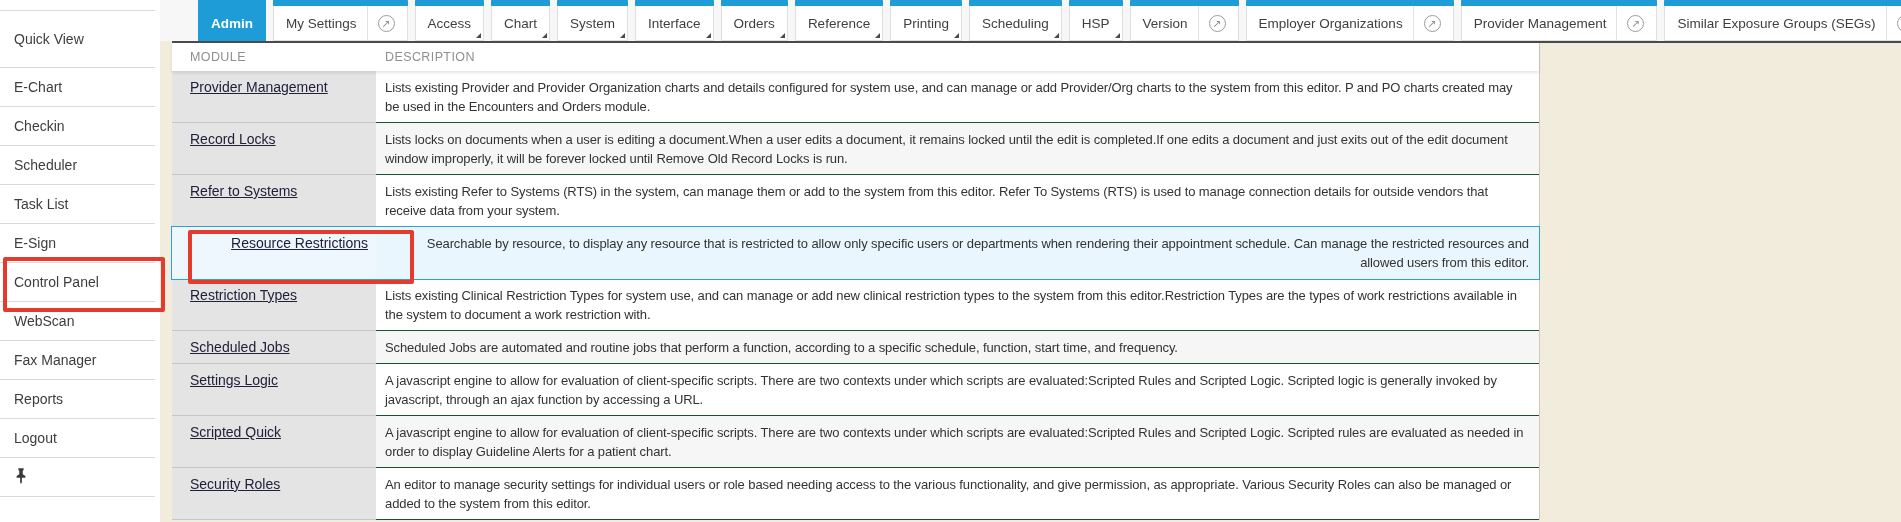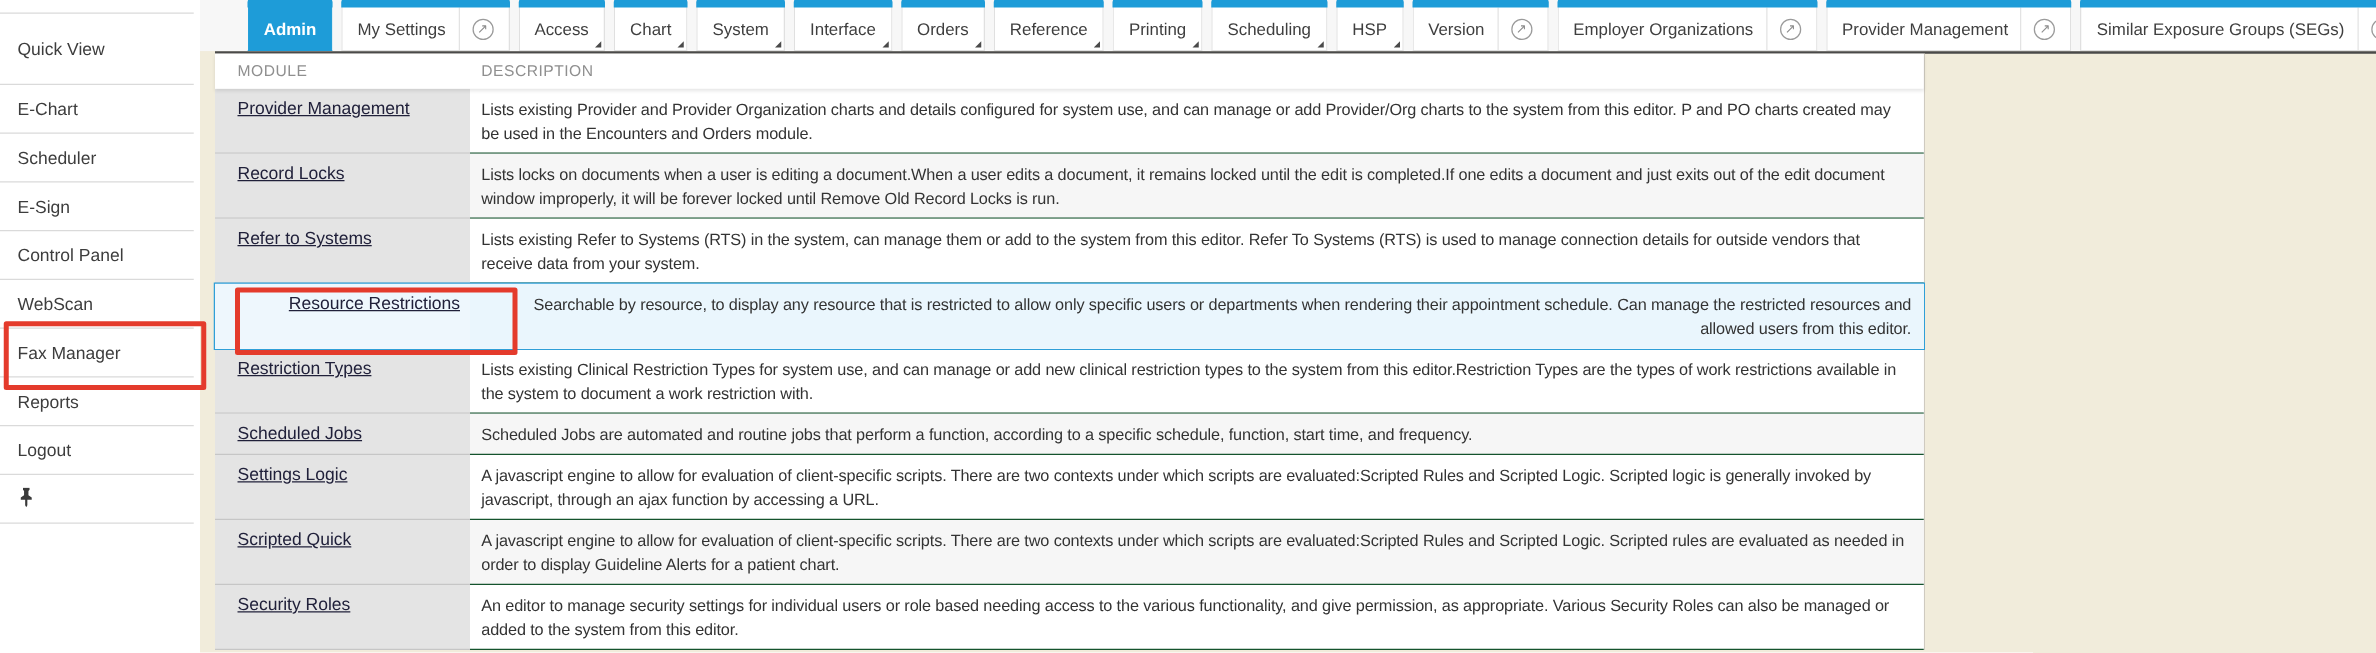--- a/index.html
+++ b/index.html
@@ -95,25 +95,31 @@
   <ul>
 
   <li>
         <span>Quick View</span>
       </li>
 
   <li>
         <span>E-Chart</span>
       </li>
 
+  <li>
+        <span>Checkin</span>
+      </li>
 
   <li>
         <span>Scheduler</span>
       </li>
 
+  <li>
+        <span>Task List</span>
+      </li>
 
   <li>
         <span>E-Sign</span>
       </li>
 
   <li>
         <span>Control Panel</span>
       </li>
 
   <li>

